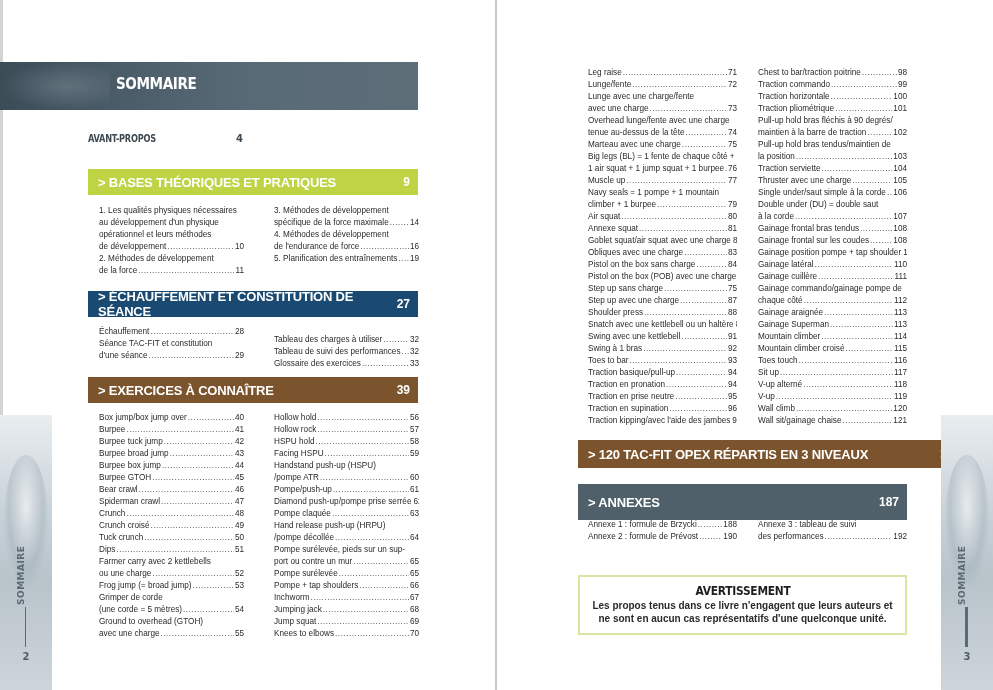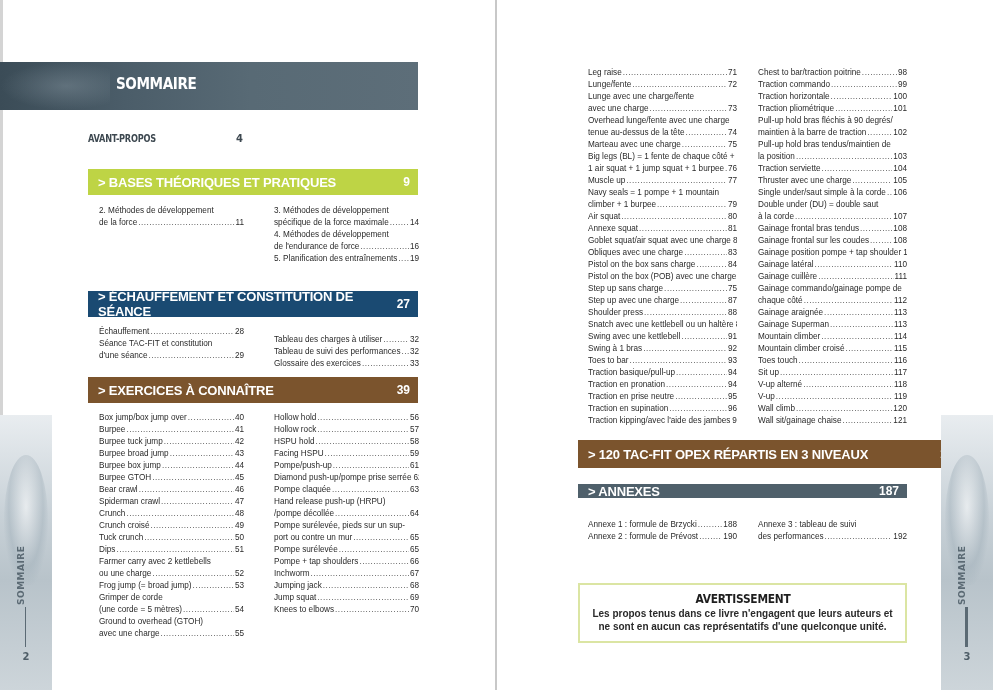--- a/index.html
+++ b/index.html
@@ -70,21 +70,21 @@
   .toc-col { position: absolute; font-size: 8.2px; line-height: 12px; color: #2a2a2a; }
   .toc-item { position: relative; }
   .toc-line { display: flex; align-items: baseline; white-space: nowrap; overflow: hidden; }
   .toc-line .txt { flex: 0 0 auto; }
   .toc-line .dots { flex: 1 1 auto; overflow: hidden; white-space: nowrap; color: #555; letter-spacing: 0.5px; margin: 0 1px; }
   .toc-line .dots::after { content: "......................................................................................................................................"; }
   .toc-line .pg { flex: 0 0 auto; }
 
   .warning-box {
     position: absolute; left: 578px; top: 575px; width: 329px; height: 60px;
-    border: 2px solid #dbe5a3; background: #ffffff; text-align: center; margin-top: 8px;
+    border: 2px solid #dbe5a3; background: #ffffff; text-align: center;
   }
   .warning-title {
     margin-top: 6px; font-family: "DejaVu Sans", sans-serif; font-weight: bold; font-size: 13px; color: #1e1e1e;
     display: inline-block; transform: scaleX(0.82); letter-spacing: -0.3px;
   }
   .warning-text { font-size: 10px; line-height: 13px; color: #2a2a2a; padding: 0 8px; font-weight: bold; }
 </style>
 </head>
 <body>
 
@@ -101,20 +101,30 @@
   <span class="lbl">AVANT-PROPOS</span>
   <span class="num">4</span>
 </div>
 
 <div class="section-bar bar-green" style="left:88px; top:169px; width:330px;">
   <span class="lbl">&gt; BASES THÉORIQUES ET PRATIQUES</span>
   <span class="num">9</span>
 </div>
 <div class="toc-col" style="left:99px; top:205px; width:145px;">
     <div class="toc-item">
+      <div class="toc-line">1. Les qualités physiques nécessaires</div>
+      <div class="toc-line">au développement d'un physique</div>
+      <div class="toc-line">opérationnel et leurs méthodes</div>
+      <div class="toc-line">
+        <span class="txt">de développement</span>
+        <span class="dots"></span>
+        <span class="pg">10</span>
+      </div>
+    </div>
+    <div class="toc-item">
       <div class="toc-line">2. Méthodes de développement</div>
       <div class="toc-line">
         <span class="txt">de la force</span>
         <span class="dots"></span>
         <span class="pg">11</span>
       </div>
     </div>
   </div>
 <div class="toc-col" style="left:274px; top:205px; width:145px;">
     <div class="toc-item">
@@ -331,20 +341,28 @@
       </div>
     </div>
     <div class="toc-item">
       <div class="toc-line">
         <span class="txt">Facing HSPU</span>
         <span class="dots"></span>
         <span class="pg">59</span>
       </div>
     </div>
     <div class="toc-item">
+      <div class="toc-line">Handstand push-up (HSPU)</div>
+      <div class="toc-line">
+        <span class="txt">/pompe ATR</span>
+        <span class="dots"></span>
+        <span class="pg">60</span>
+      </div>
+    </div>
+    <div class="toc-item">
       <div class="toc-line">
         <span class="txt">Pompe/push-up</span>
         <span class="dots"></span>
         <span class="pg">61</span>
       </div>
     </div>
     <div class="toc-item">
       <div class="toc-line">
         <span class="txt">Diamond push-up/pompe prise serrée</span>
         <span class="dots"></span>
@@ -791,21 +809,21 @@
         <span class="pg">121</span>
       </div>
     </div>
   </div>
 
 <div class="section-bar bar-brown" style="left:578px; top:440px; width:390px; height:28px;">
   <span class="lbl">&gt; 120 TAC-FIT OPEX RÉPARTIS EN 3 NIVEAUX</span>
   <span class="num">123</span>
 </div>
 
-<div class="section-bar bar-slate" style="left:578px; top:484px; width:329px; height:14px;">
+<div class="section-bar bar-slate" style="left:578px; top:484px; width:329px; height:36px;">
   <span class="lbl">&gt; ANNEXES</span>
   <span class="num">187</span>
 </div>
 <div class="toc-col" style="left:588px; top:519px; width:149px;">
     <div class="toc-item">
       <div class="toc-line">
         <span class="txt">Annexe 1 : formule de Brzycki</span>
         <span class="dots"></span>
         <span class="pg">188</span>
       </div>

